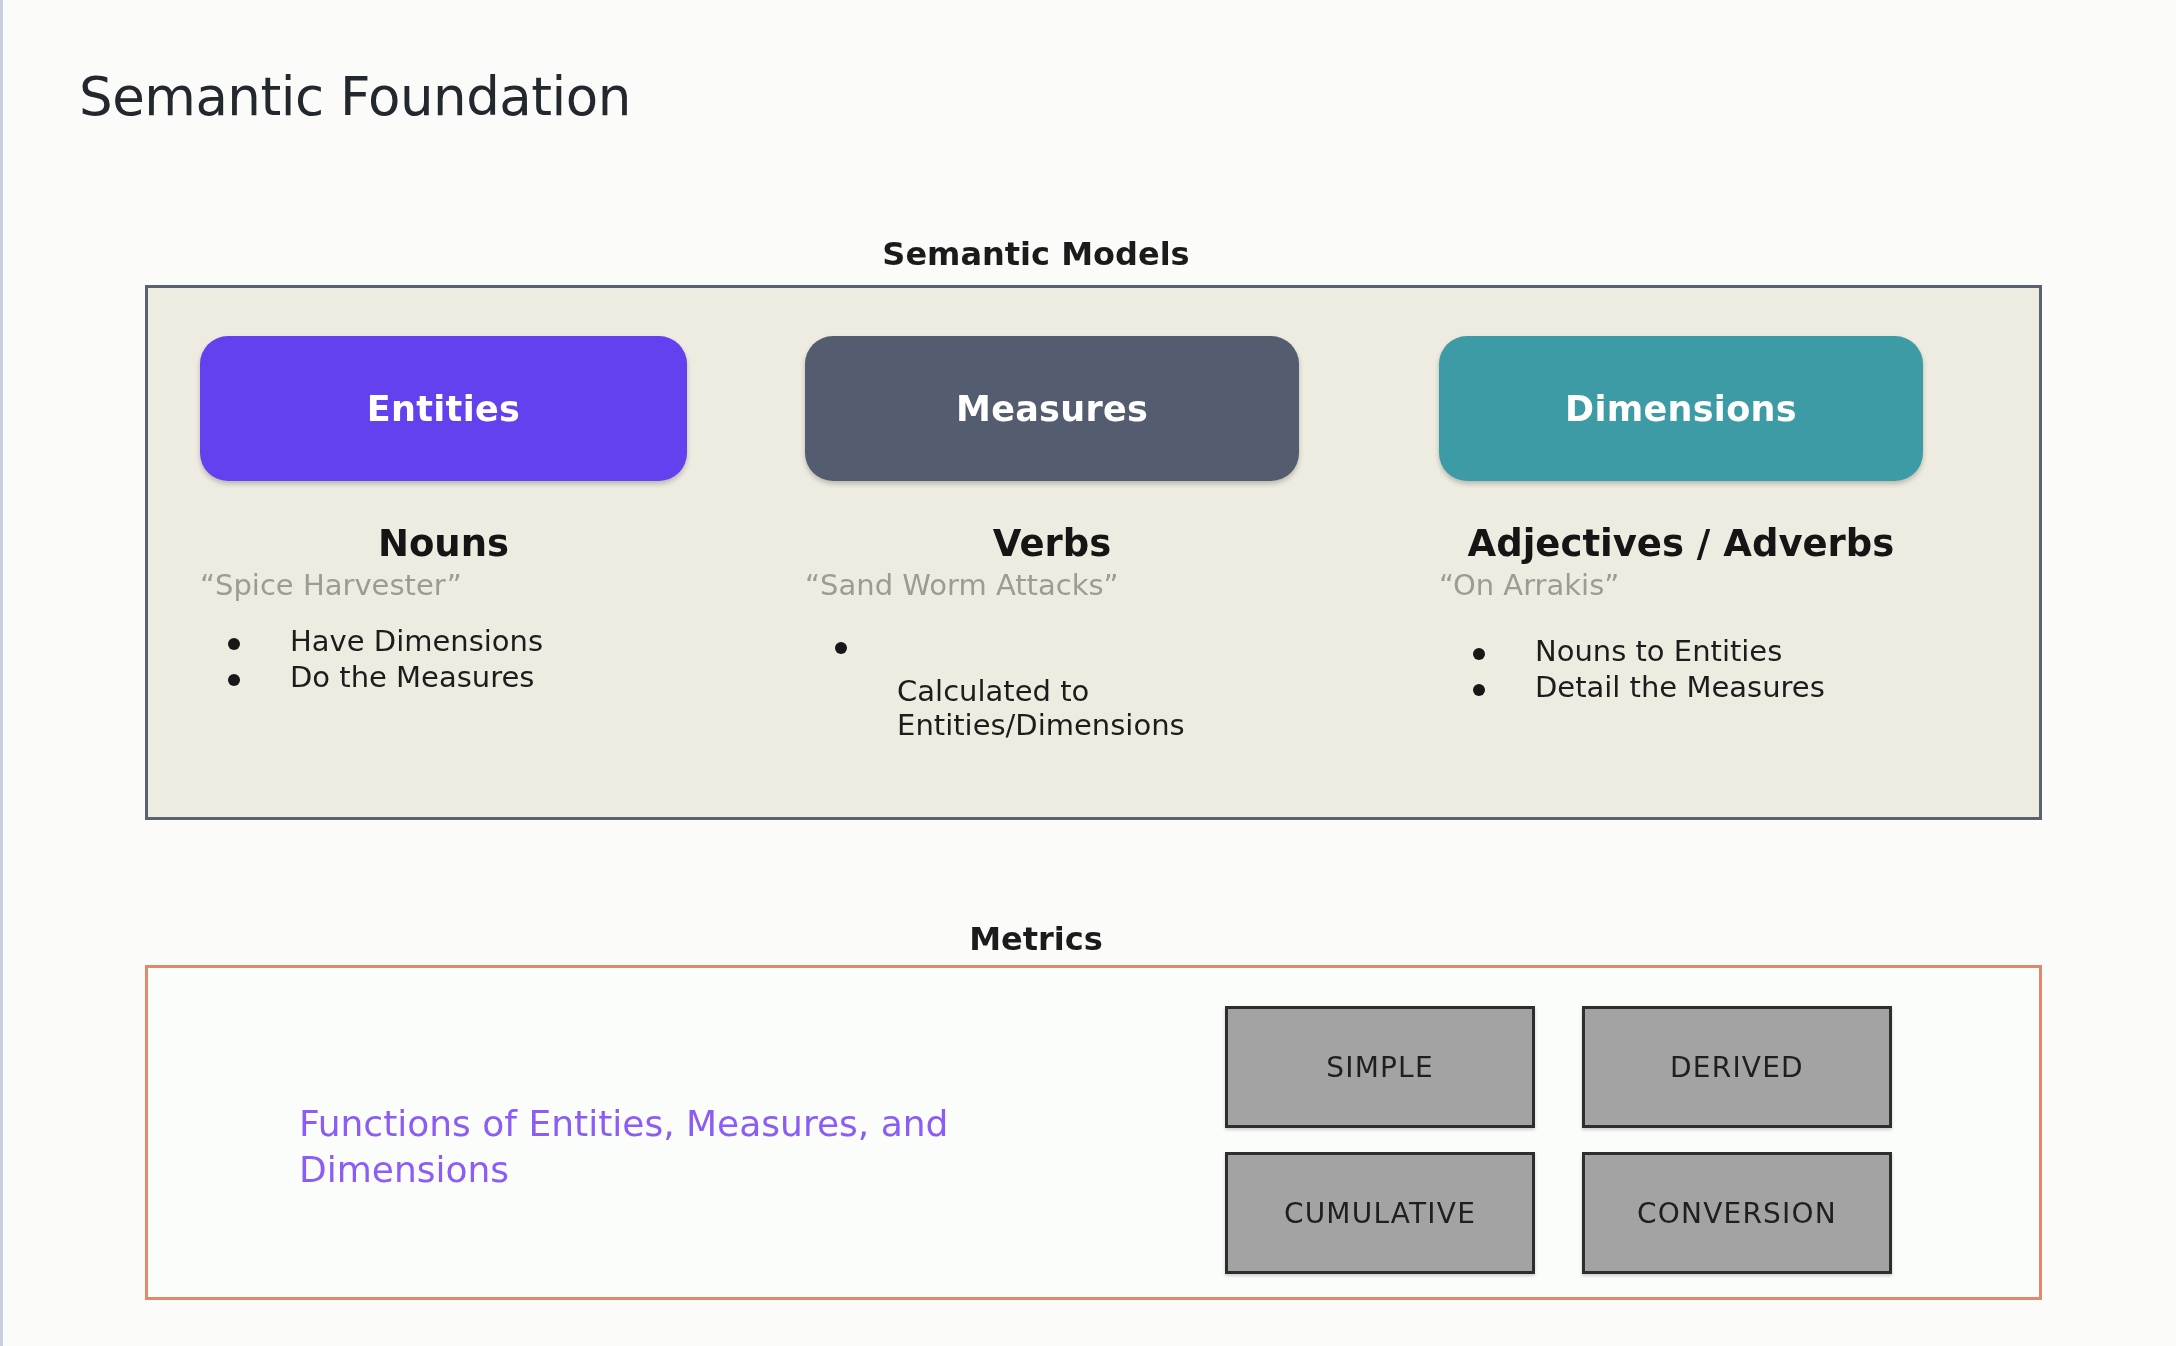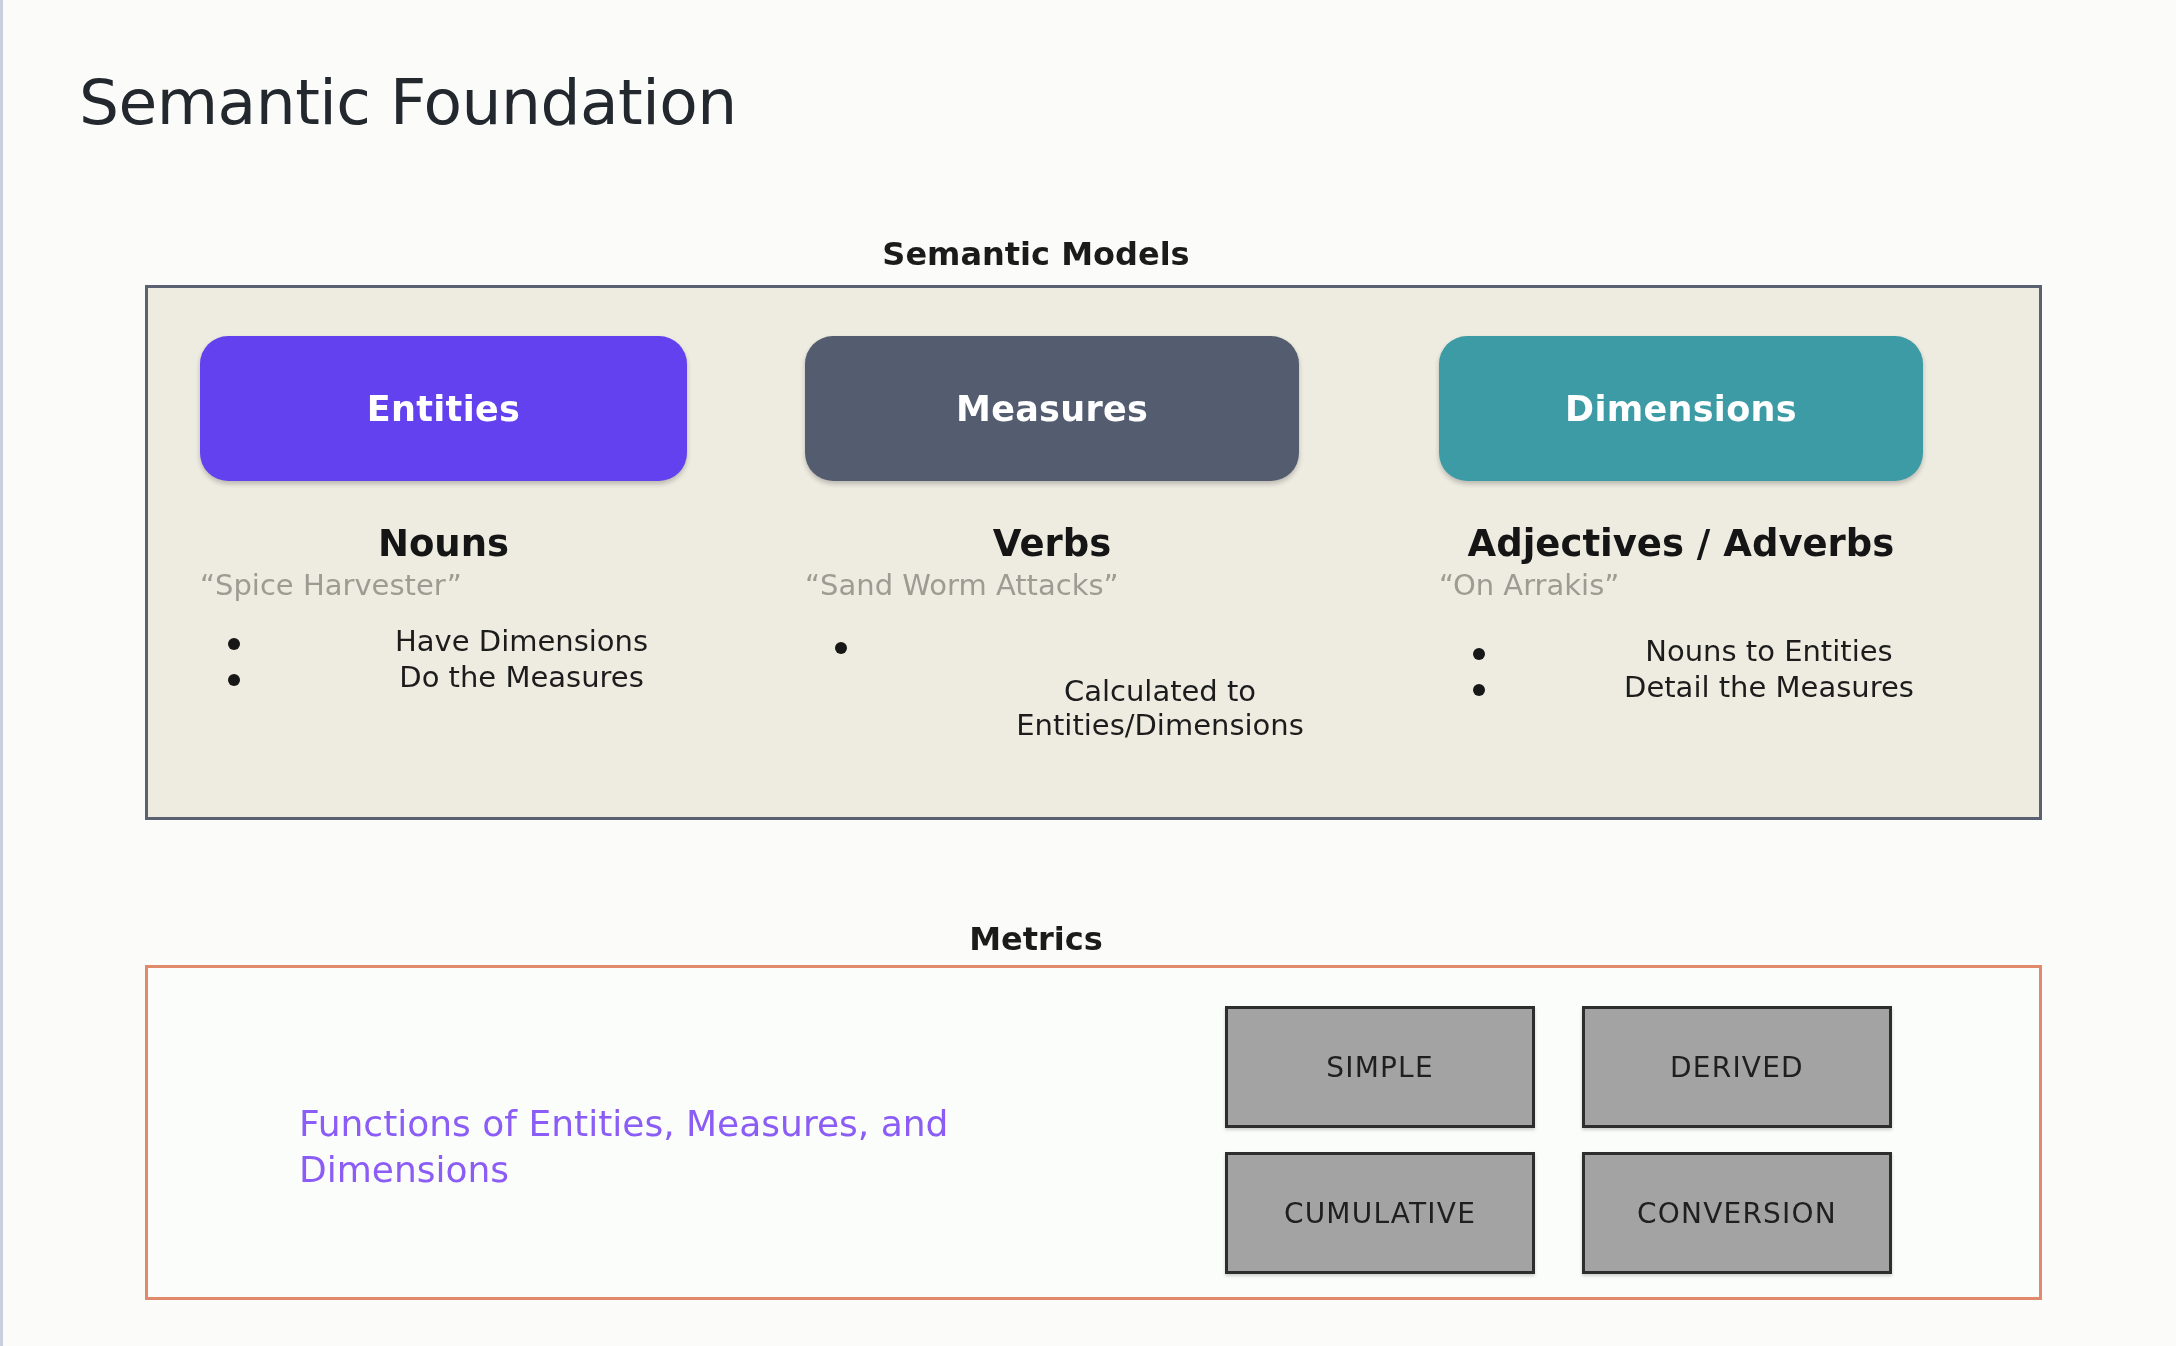--- a/index.html
+++ b/index.html
@@ -21,21 +21,21 @@
     background: #fbfcf9;
     box-sizing: border-box;
     border-left: 3px solid #c9cfdc;
   }
 
   
   .page-title {
     position: absolute;
     left: 76px;
     top: 66px;
-    font-size: 63px;
+    font-size: 53px;
     font-weight: 400;
     color: #23272e;
     letter-spacing: -0.5px;
     white-space: nowrap;
   }
 
   
   .section-heading {
     position: absolute;
     font-size: 32px;
@@ -136,21 +136,20 @@
     line-height: 1.18;
   }
   .entities   .bullet-list { margin-top: 22px; margin-left: 28px; }
   .measures   .bullet-list { margin-top: 26px; margin-left: 30px; }
   .dimensions .bullet-list { margin-top: 32px; margin-left: 34px; }
 
   .bullet-list li {
     display: flex;
     align-items: flex-start;
     margin-bottom: 2px;
-    text-align: center;
   }
   .bullet-dot {
     flex: 0 0 auto;
     width: 12px;
     height: 12px;
     border-radius: 50%;
     background: #171717;
     margin-top: 14px;
     margin-right: 50px;
   }

